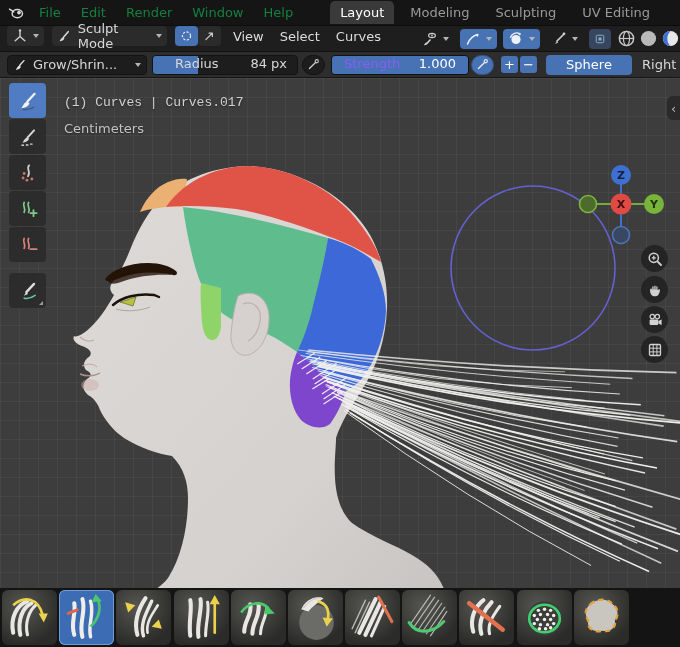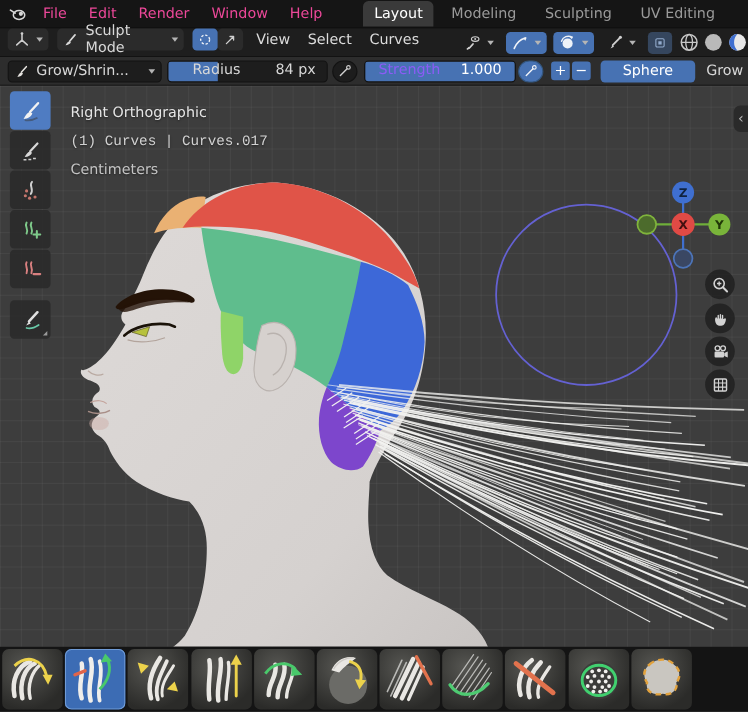--- a/index.html
+++ b/index.html
@@ -3,21 +3,21 @@
 <meta charset="utf-8">
 <style>
   * { margin:0; padding:0; box-sizing:border-box; }
   html,body { width:680px; height:647px; overflow:hidden; background:#3d3d3d;
     font-family:"DejaVu Sans","Liberation Sans",sans-serif; font-size:13px; color:#d8d8d8; }
   #app { position:relative; width:680px; height:647px; overflow:hidden; }
 
   
   #topbar { position:absolute; left:0; top:0; width:680px; height:26px; background:#151515;
     display:flex; align-items:center; gap:2px; border-bottom:1px solid #0d0d0d; }
-  .menu-item { padding:3px 9px; color:#ec4899; border-radius:4px; }
+  .menu-item { padding:3px 9px; color:#15803d; border-radius:4px; }
   #ws-tabs { margin-left:auto; display:flex; align-items:flex-start; gap:6px; padding-right:20px; }
   .ws-tab { padding:4px 10px 4px 10px; color:#9a9a9a; border-radius:5px 5px 0 0; }
   .ws-tab.active { background:#3a3a3a; color:#ffffff; }
 
   
   #vp-header { position:absolute; left:0; top:26px; width:680px; height:26px; background:#1e1e1e;
     display:flex; border-bottom:1px solid #111; }
   .hbtn { display:flex; align-items:center; gap:3px; background:#2b2b2b; border-radius:4px;
     height:20px; padding:0 5px; }
   .hbtn.blue { background:#4772b3; }
@@ -229,21 +229,21 @@
       <svg class="icon16" style="width:13px;height:13px" viewBox="0 0 16 16">
         <path d="M3,13 L10.5,5.5" stroke="#eef2f8" stroke-width="1.6" stroke-linecap="round"></path>
         <circle cx="12" cy="4" r="2" fill="none" stroke="#eef2f8" stroke-width="1.3"></circle>
       </svg>
     </div>
     <div class="sq-btn" style="margin-left:7px">+</div>
     <div class="sq-btn" style="margin-left:2px">−</div>
     <div class="hbtn blue" style="margin-left:9px; width:86px; justify-content:center; color:#fff">
       <span>Sphere</span>
     </div>
-    <div style="margin-left:10px; white-space:nowrap">Grow</div>
+    <div style="margin-left:10px; white-space:nowrap">Right</div>
   </div>
 
   <div id="viewport">
 
     <svg id="scene-svg" width="680" height="510" viewBox="0 0 680 510">
       <defs>
         <linearGradient id="skin" x1="0" y1="0" x2="1" y2="1">
           <stop offset="0" stop-color="#dedad8"></stop>
           <stop offset="0.7" stop-color="#d5d1cf"></stop>
           <stop offset="1" stop-color="#c8c4c2"></stop>
@@ -345,21 +345,20 @@
           <path d="M312.4323499411694,311 L329.86469988233875,299.92573754412297" stroke="#f1f1ef" stroke-width="1.1" fill="none"></path>
           <path d="M321.9613744232047,316 L345.9227488464094,300.0289691825965" stroke="#f1f1ef" stroke-width="1.1" fill="none"></path>
           <path d="M323.5282015450648,321 L346.0564030901296,306.1038488412014" stroke="#f1f1ef" stroke-width="1.1" fill="none"></path>
           <path d="M323.53453124478983,326 L343.06906248957966,313.3491015664076" stroke="#f1f1ef" stroke-width="1.1" fill="none"></path>
         </g>
 
       <circle cx="533" cy="190" r="82" fill="none" stroke="#6461d2" stroke-width="1.6"></circle>
     </svg>
 
     <div id="vp-text">
-      <div>Right Orthographic</div>
       <div class="l2">(1) Curves | Curves.017</div>
       <div class="l3">Centimeters</div>
     </div>
 
     <div id="tool-col">
       <div class="tbtn sel">
         <svg width="22" height="22" viewBox="0 0 20 20">
           <path d="M16,3.5 L9.5,10.5" stroke="#f2f2f2" stroke-width="2" stroke-linecap="round"></path>
           <path d="M9.5,10.5 C6.5,11.3 5.5,14.2 4,16.5 C7.5,16.3 10.6,14.5 11.3,12 Z" fill="#f2f2f2"></path>
           <path d="M5,17.5 C9,18 13,17 15.5,15.5" stroke="#3a3a3a" stroke-width="1.4" fill="none" opacity="0.5"></path>

